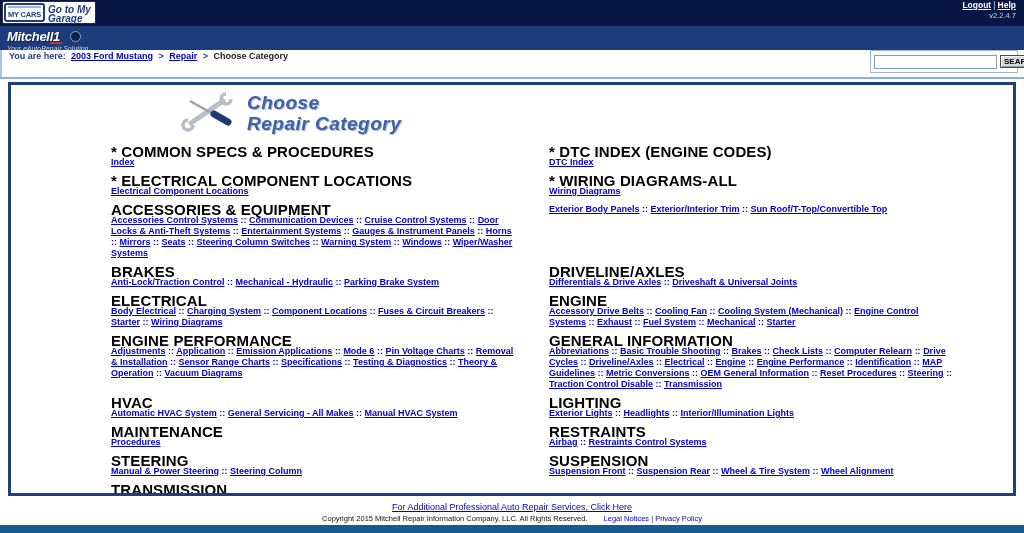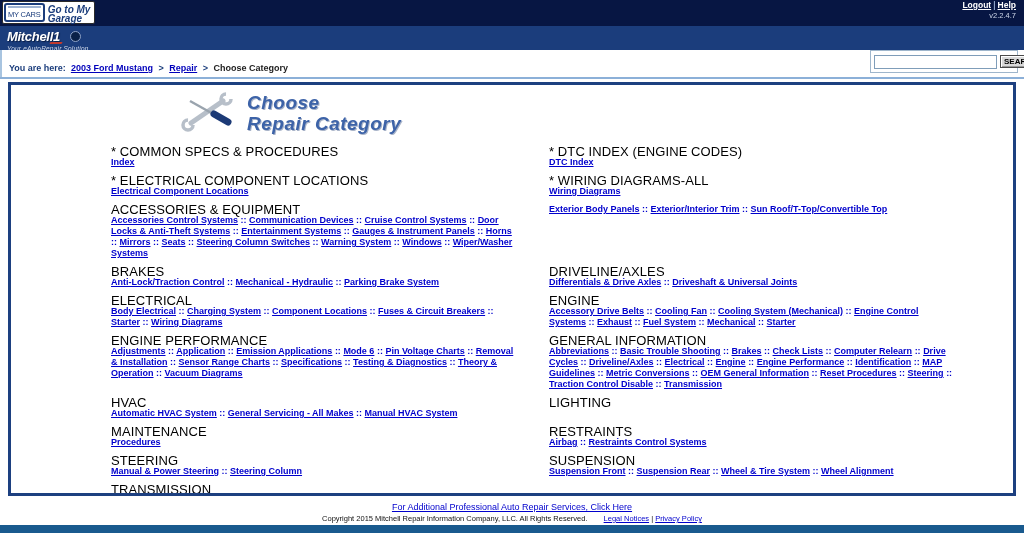--- a/index.html
+++ b/index.html
@@ -3,21 +3,21 @@
 <meta charset="utf-8">
 <style>
   * { margin:0; padding:0; box-sizing:border-box; }
   body { background:#fff; font-family:"Liberation Sans", sans-serif; }
   .page { position:relative; width:1024px; height:533px; background:#fff; overflow:hidden; }
 
   
   .topbar { position:absolute; top:0; left:0; right:0; height:26px; background:#071643; }
   .garage-btn { position:absolute; left:2px; top:1px; height:23px; background:#fff;
     border:1px solid #2a2a2a; border-radius:2px; display:flex; align-items:stretch; padding:1px; cursor:pointer; }
-  .plate { border:2px solid #1b3d7c; border-radius:3px; padding:4px 2px 1px 2px; font-size:7.5px; font-weight:normal;
+  .plate { border:2px solid #1b3d7c; border-radius:3px; padding:4px 2px 1px 2px; font-size:7.5px; font-weight:bold;
     color:#1b3d7c; display:flex; align-items:center; position:relative; background:#fff; letter-spacing:-0.2px;}
   .plate::before { content:""; position:absolute; top:1px; left:2px; right:2px; height:2px; background:#9fb3d2; }
   .garage-label { font-style:italic; font-weight:bold; color:#1b3d7c; font-size:10px; line-height:9px;
     padding:2px 3px 0 3px; white-space:nowrap; }
   .userlinks { position:absolute; right:8px; top:0; text-align:right; color:#fff; font-size:8.5px; font-weight:bold; }
   .userlinks a { color:#fff; text-decoration:underline; cursor:pointer; }
   .userlinks .sep { color:#8fa3c8; padding:0 2px; }
   .version { color:#cfd8ea; font-size:7.5px; font-weight:normal; margin-top:1px; }
 
   
@@ -37,21 +37,21 @@
   .tab-diagonal { position:absolute; left:6px; top:-1px; width:16px; height:16px; background:#fff;
     transform:skewX(-35deg); }
   .tab { flex:1; display:flex; align-items:center; justify-content:center; font-size:8.5px; font-weight:bold;
     color:#fff; cursor:pointer; border-left:1px solid #16497e; margin-left:22px0; }
   .tab span { text-decoration:underline; }
   .tab.active { background:#143f77; }
   .tab:first-of-type { margin-left:24px; border-left:none; }
 
   
   .crumbrow { position:absolute; top:50px; left:0; right:0; height:27px; background:#fff; border-left:2px solid #a8c4e0; }
-  .crumbs { padding:13px 0 0 7px; font-size:9px; font-weight:bold; color:#1b3d7c; }
+  .crumbs { padding:1px 0 0 7px; font-size:9px; font-weight:bold; color:#1b3d7c; }
   .crumbs a { color:#0000bb; text-decoration:underline; cursor:pointer; }
   .crumbs .gt { color:#1b3d7c; padding:0 3px; }
   .crumb-current { color:#222; }
   .searchbox { position:absolute; right:6px; top:0px; width:148px; height:23px; background:#fff;
     border:1px solid #9fb6cc; display:flex; align-items:center; padding:0 3px; gap:3px; }
   .searchbox input { flex:1; height:14px; border:1px solid #7f9db9; font-size:9px; padding:0 2px;
     font-family:"Liberation Sans",sans-serif; }
   .searchbox button { font-size:8px; font-weight:bold; padding:1px 3px; background:#d9d9d9; color:#000;
     border:1px solid #4a4a4a; box-shadow:inset 1px 1px 0 #fff, inset -1px -1px 0 #9a9a9a; cursor:pointer;
     font-family:"Liberation Sans",sans-serif; }
@@ -60,31 +60,31 @@
   
   .panel { position:absolute; top:82px; left:8px; right:8px; height:414px; border:3px solid #1d4080;
     background:#fff; overflow:hidden; }
   .titleblock { margin:7px 0 0 170px; display:flex; gap:14px; height:46px; align-items:flex-start; }
   .title-text { font-size:19px; font-weight:bold; font-style:italic; color:#3d63a8; line-height:21px;
     text-shadow:1px 1px 0 #a9b4c9; letter-spacing:0.5px; }
 
   .cat-wrap { margin:8px 56px 0 100px; }
   .cat-row { display:grid; grid-template-columns:1fr 1fr; column-gap:30px; }
   .cat-section { margin-bottom:7px; }
-  .cat-heading { font-size:13px; font-weight:normal; color:#000; line-height:11px; letter-spacing:0.1px; }
+  .cat-heading { font-size:15px; font-weight:bold; color:#000; line-height:11px; letter-spacing:0.1px; }
   .cat-links { font-size:9px; font-weight:bold; line-height:11px; }
   .cat-links a { color:#0000cc; text-decoration:underline; cursor:pointer; }
   .cat-links .sep { color:#0000cc; }
 
   
   .footer { position:absolute; top:496px; left:0; right:0; bottom:0; text-align:center; }
   .promo { display:inline-block; margin-top:3px; font-size:9px; line-height:10px; color:#0000cc;
     text-decoration:underline; cursor:pointer; }
   .copyline { font-size:7.5px; line-height:9px; color:#111; }
-  .copyline a { color:#0000cc; text-decoration:underline; cursor:pointer;text-align:right; }
+  .copyline a { color:#0000cc; cursor:pointer;text-align:right; }
   .copyline .gap { display:inline-block; width:14px; }
   .toplink { font-size:8.5px; line-height:10px; font-weight:bold; color:#0000cc; text-decoration:underline;
     display:inline-block; cursor:pointer; }
   .bottombar { position:absolute; bottom:0; left:0; right:0; height:8px; background:#195a8e; }
 </style>
 </head>
 <body>
 
 <div class="page">
 
@@ -220,20 +220,21 @@
             <div class="cat-links"><a>Abbreviations</a><span class="sep"> :: </span><a>Basic Trouble Shooting</a><span class="sep"> :: </span><a>Brakes</a><span class="sep"> :: </span><a>Check Lists</a><span class="sep"> :: </span><a>Computer Relearn</a><span class="sep"> :: </span><a>Drive Cycles</a><span class="sep"> :: </span><a>Driveline/Axles</a><span class="sep"> :: </span><a>Electrical</a><span class="sep"> :: </span><a>Engine</a><span class="sep"> :: </span><a>Engine Performance</a><span class="sep"> :: </span><a>Identification</a><span class="sep"> :: </span><a>MAP Guidelines</a><span class="sep"> :: </span><a>Metric Conversions</a><span class="sep"> :: </span><a>OEM General Information</a><span class="sep"> :: </span><a>Reset Procedures</a><span class="sep"> :: </span><a>Steering</a><span class="sep"> :: </span><a>Traction Control Disable</a><span class="sep"> :: </span><a>Transmission</a></div>
           </div>
         </div>
         <div class="cat-row">
           <div class="cat-section">
             <div class="cat-heading">HVAC</div>
             <div class="cat-links"><a>Automatic HVAC System</a><span class="sep"> :: </span><a>General Servicing - All Makes</a><span class="sep"> :: </span><a>Manual HVAC System</a></div>
           </div>
           <div class="cat-section">
             <div class="cat-heading">LIGHTING</div>
+            <div class="cat-links"><a>Exterior Lights</a><span class="sep"> :: </span><a>Headlights</a><span class="sep"> :: </span><a>Interior/Illumination Lights</a></div>
           </div>
         </div>
         <div class="cat-row">
           <div class="cat-section">
             <div class="cat-heading">MAINTENANCE</div>
             <div class="cat-links"><a>Procedures</a></div>
           </div>
           <div class="cat-section">
             <div class="cat-heading">RESTRAINTS</div>
             <div class="cat-links"><a>Airbag</a><span class="sep"> :: </span><a>Restraints Control Systems</a></div>

